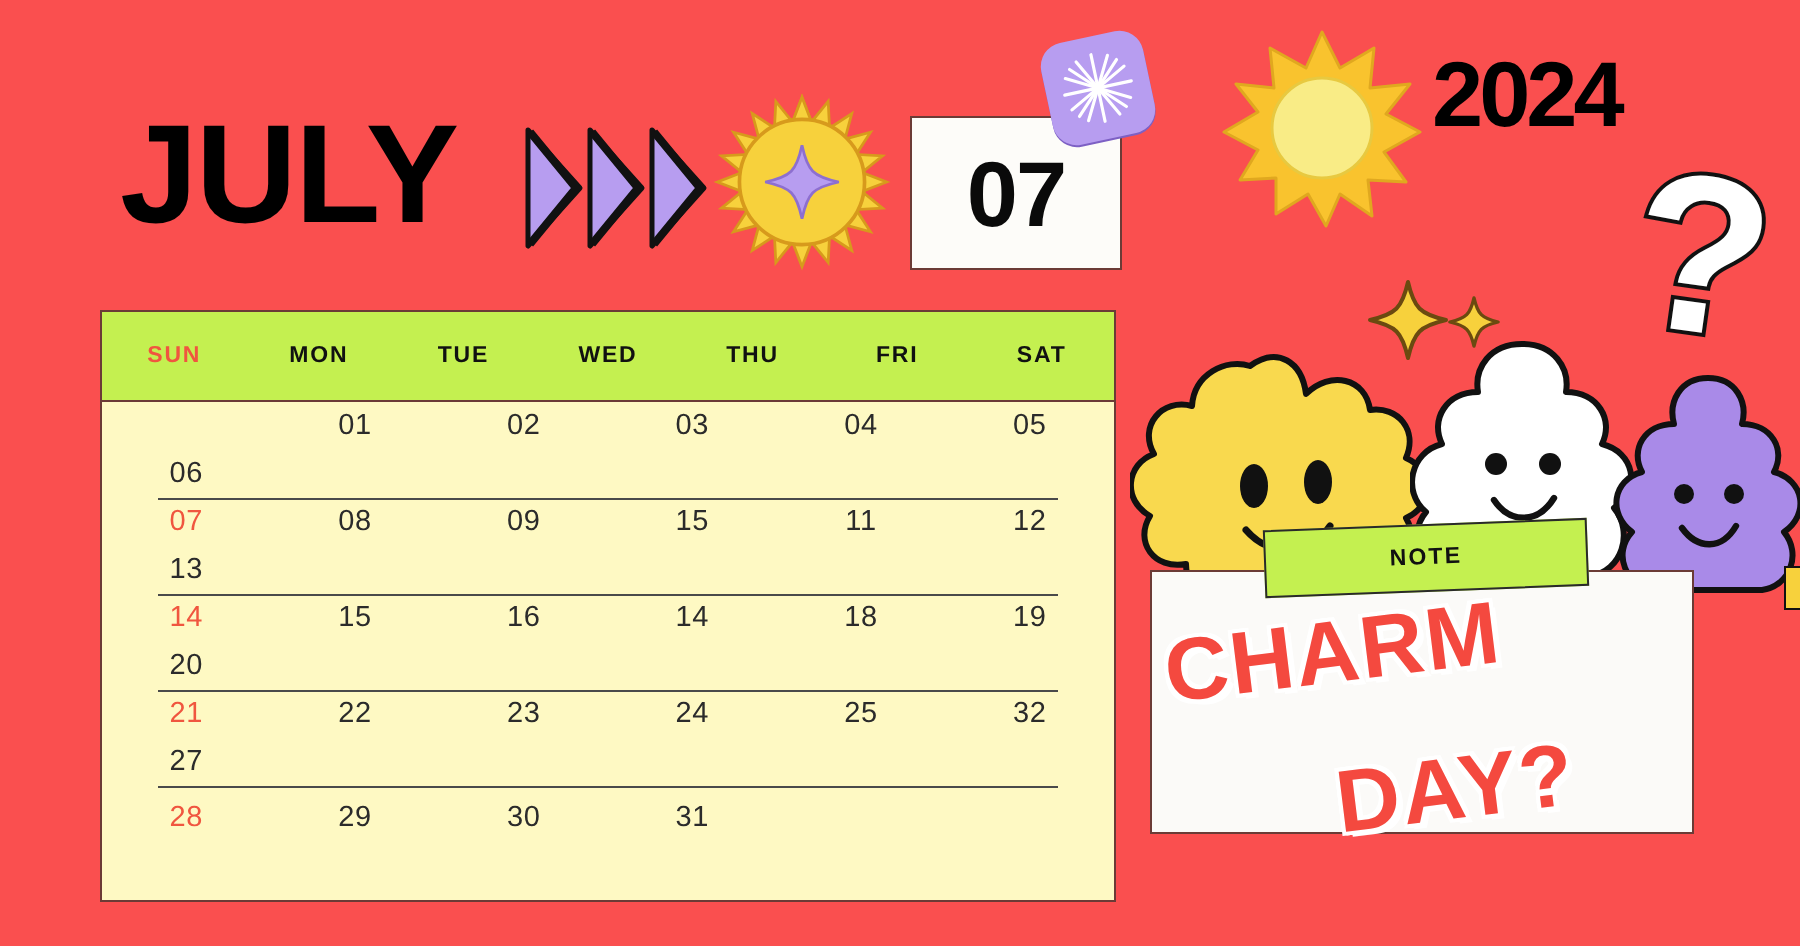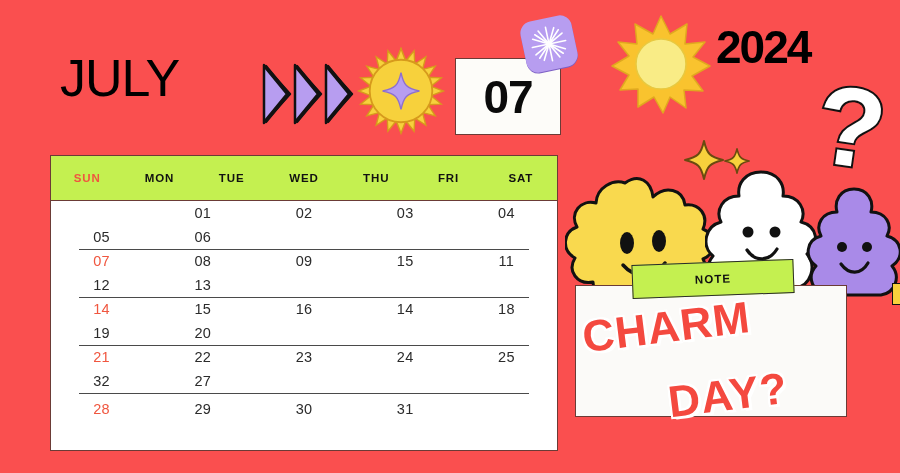--- a/index.html
+++ b/index.html
@@ -8,21 +8,21 @@
     background:#fa4f4f;
     font-family:"Liberation Sans", sans-serif;
     overflow:hidden;
     position:relative;
   }
   .stage{position:absolute;inset:0;width:900px;height:473px;}
 
   
   .month-title{
     position:absolute;left:60px;top:52px;
-    font-size:52px;font-weight:normal;color:#000;
+    font-size:70px;font-weight:bold;color:#000;
     letter-spacing:-1px;line-height:1;
     font-family:"Liberation Sans", sans-serif;
   }
 
   
   .chevrons{position:absolute;left:262px;top:63px;width:92px;height:62px;}
   .chev{position:absolute;top:0;width:30px;height:62px;}
   .chev svg{display:block;}
 
   
@@ -56,39 +56,39 @@
     font-size:46px;font-weight:bold;color:#000;letter-spacing:-2px;line-height:1;
   }
 
   
   .qmark{position:absolute;left:805px;top:78px;width:90px;height:120px;}
 
   
   .calendar{
     position:absolute;left:50px;top:155px;
     width:508px;height:296px;
-    background:#ffffff;
+    background:#fef9c3;
     border:1.5px solid #6b3b36;
     box-sizing:border-box;
     overflow:hidden;
   }
   .cal-head{
     display:grid;grid-template-columns:repeat(7,1fr);
     background:#c4f050;
     height:44px;align-items:center;
     border-bottom:1.5px solid #6b3b36;
   }
   .cal-head div{
     text-align:center;font-size:11.5px;font-weight:bold;
     letter-spacing:0.9px;color:#111;
   }
   .cal-head div.sun{color:#f0563f;}
   .cal-body{display:block;}
   .cal-row{
-    display:grid;grid-template-columns:repeat(5,1fr);
+    display:grid;grid-template-columns:repeat(6,1fr);
     height:48px;align-items:center;
     position:relative;
   }
   .cal-row + .cal-row::before{
     content:"";position:absolute;left:28px;right:28px;top:0;
     height:1.4px;background:#4a4a4a;
   }
   .cal-cell{
     text-align:center;font-size:14.5px;color:#2b2b2b;
     font-family:"Liberation Sans", sans-serif;

